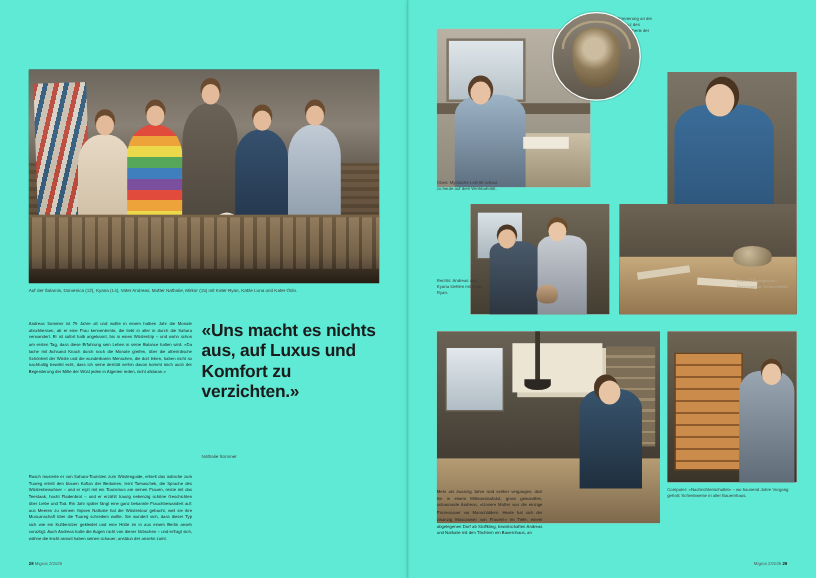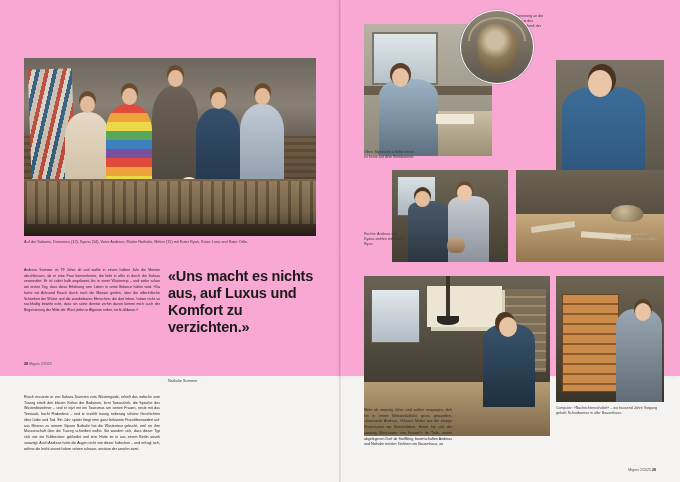--- a/index.html
+++ b/index.html
@@ -9,22 +9,22 @@
     font-family: "Liberation Sans", sans-serif;
     overflow: hidden;
   }
   .spread {
     position: relative;
     width: 680px; height: 482px;
     background: #f4f3f1;
   }
   .page {
     position: absolute;
-    top: 0; height: 376px;
-    background: #f9a8d4;
+    top: 0; height: 482px;
+    background: #5eead4;
   }
   .page-left  { left: 0;   width: 340px; }
   .page-right { left: 340px; width: 340px; box-shadow: -2px 0 4px rgba(0,0,0,.07); }
   .gutter {
     position: absolute; left: 339px; top: 0; width: 2px; height: 482px;
     background: linear-gradient(to right, rgba(0,0,0,.12), rgba(0,0,0,.04));
     z-index: 30;
   }
 
   

